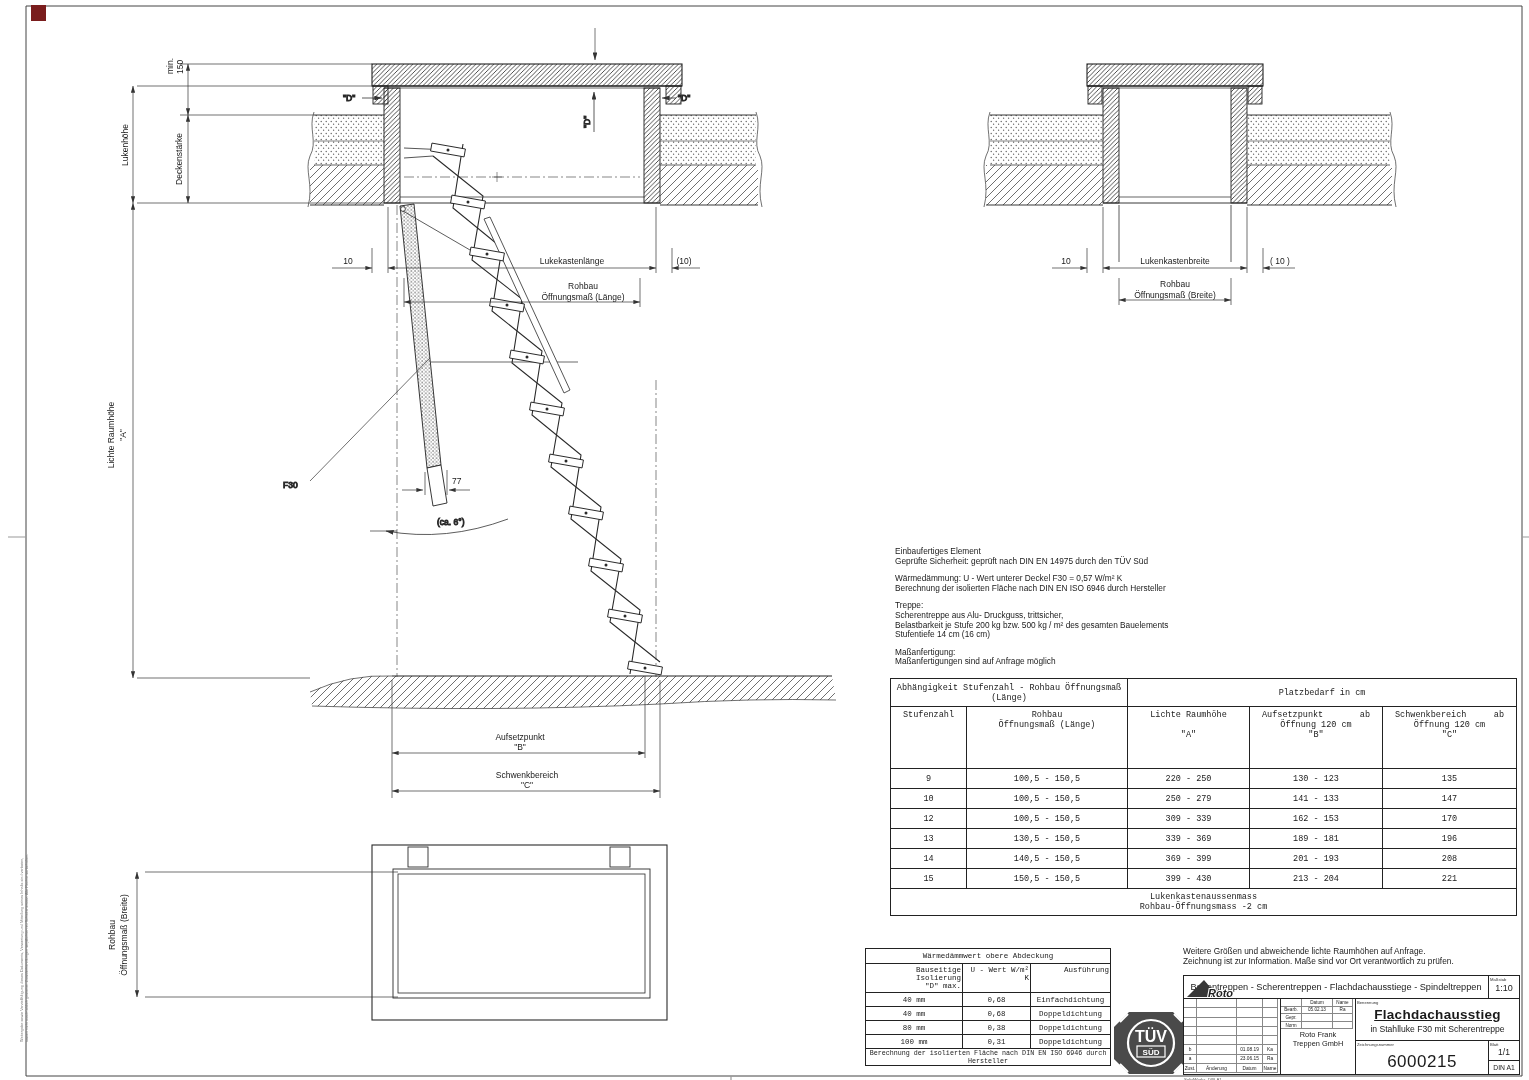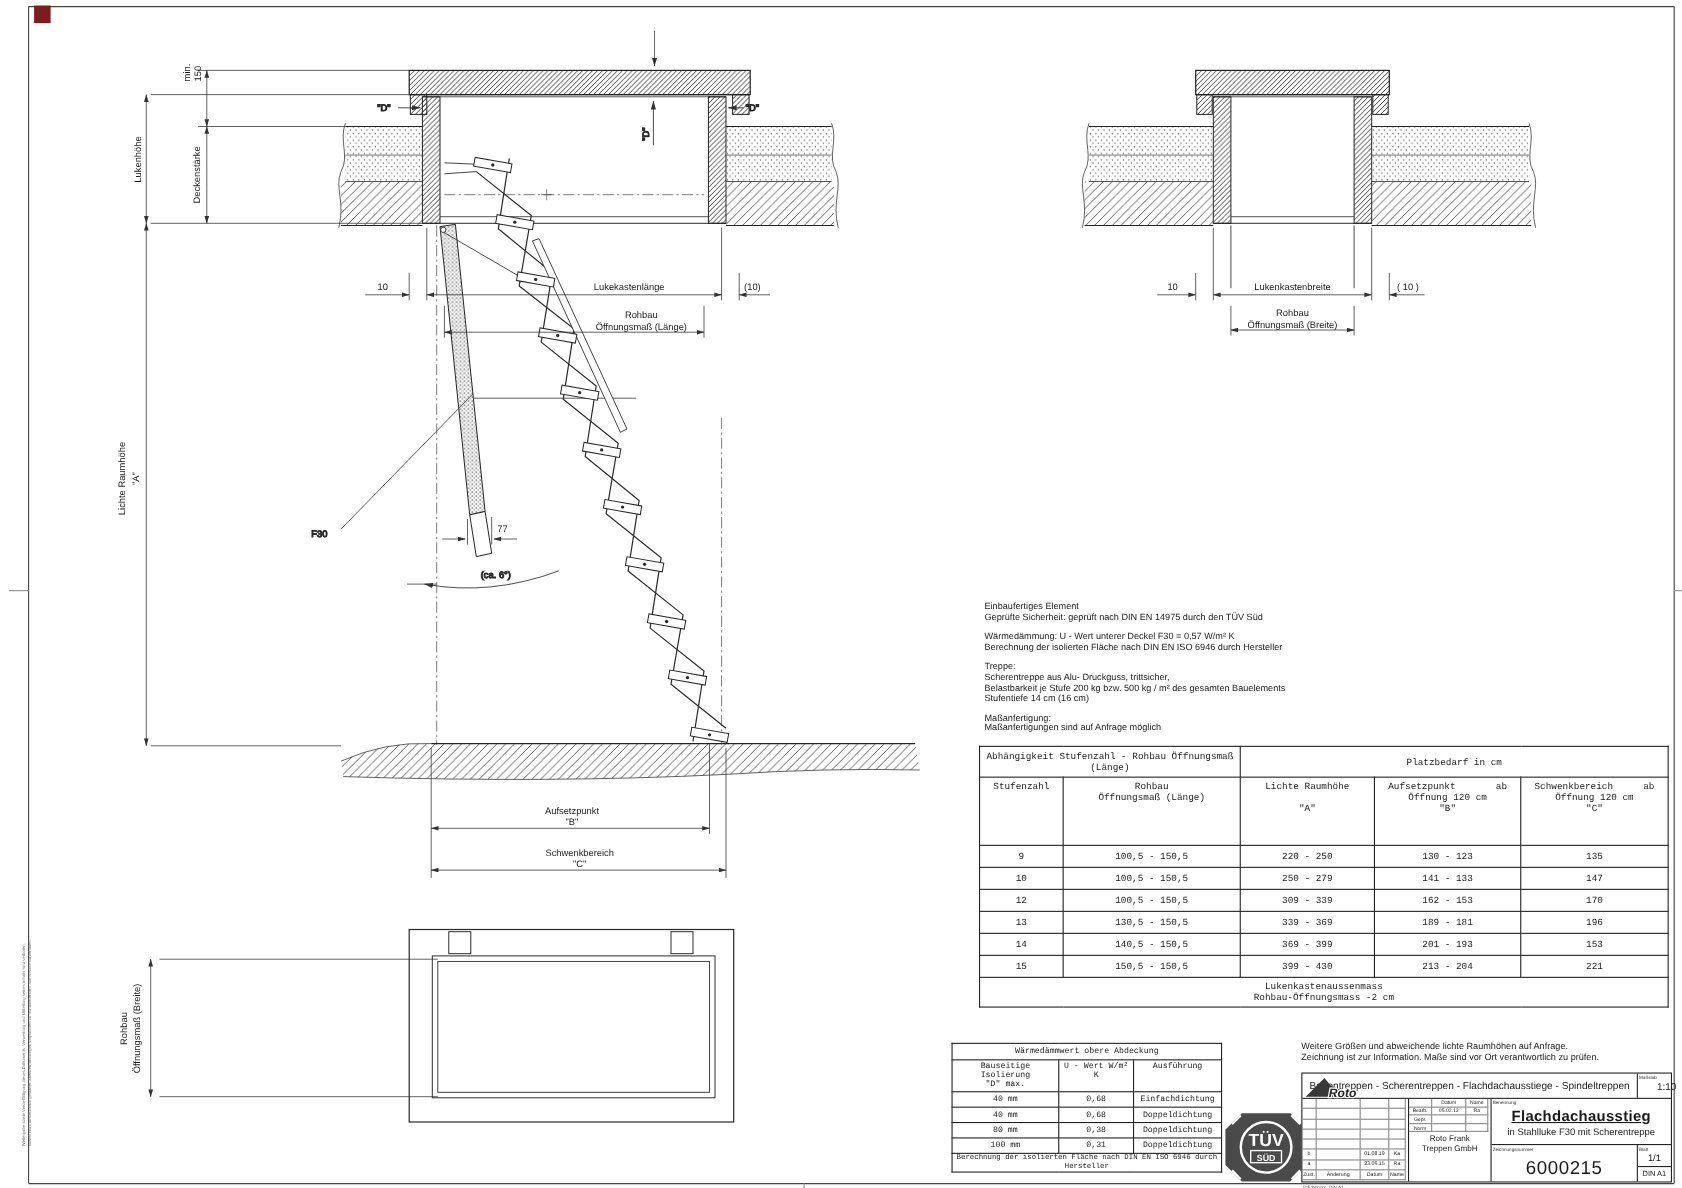--- a/index.html
+++ b/index.html
@@ -23,29 +23,29 @@
   #maintable .grp td{height:27px;}
   #maintable .colh td{height:58px;vertical-align:top;padding-top:3px;}
   #maintable .dr td{height:19px;}
   #maintable .ftr td{height:26px;}
   .jst{display:flex;justify-content:space-between;padding:0 10px;}
 
   
   #instable{left:865px;top:948px;width:245px;}
   #instable td{border:1px solid #222;text-align:center;font-size:7.5px;padding:0 1px;overflow:hidden;}
   #instable .tl td{height:14px;}
-  #instable .hd td{height:26px;vertical-align:top;padding-top:2px;}
+  #instable .hd td{height:26px;vertical-align:top;padding-top:2px;text-align:right;}
   #instable .dr td{height:13px;}
   #instable .ftr td{height:14px;font-size:6.7px;}
 
   
   #titleblock{left:1183px;top:975px;width:337px;height:100px;border:1.3px solid #222;box-sizing:border-box;background:#fff;}
   #tb-row1{height:22px;display:flex;border-bottom:1px solid #222;}
   #tb-product{flex:1;display:flex;align-items:center;justify-content:center;font-size:9.2px;}
-  #tb-scale{width:30px;border-left:1px solid #222;display:flex;flex-direction:row;align-items:center;}
+  #tb-scale{width:30px;border-left:1px solid #222;display:flex;flex-direction:column;align-items:center;}
   .tinylab{font-size:4.2px;color:#333;align-self:flex-start;padding:1px 0 0 1px;}
   #tb-scale .val{font-size:9px;margin-top:1px;}
   #tb-row2{display:flex;height:75px;}
   #revgrid{width:96px;border-right:1px solid #222;display:grid;
            grid-template-columns:13px 40px 26px 15px;grid-auto-rows:9.3px;font-size:4.8px;}
   #revgrid div{border-right:0.5px solid #888;border-bottom:0.5px solid #888;display:flex;align-items:center;justify-content:center;overflow:hidden;}
   #colB{width:74px;border-right:1px solid #222;display:flex;flex-direction:column;}
   #apprgrid{display:grid;grid-template-columns:21px 31px 20px;grid-auto-rows:7.6px;font-size:4.6px;}
   #apprgrid div{border-right:0.5px solid #888;border-bottom:0.5px solid #888;display:flex;align-items:center;justify-content:center;overflow:hidden;}
   #company{font-size:7.4px;text-align:center;line-height:8.2px;margin-top:2px;}
@@ -423,21 +423,21 @@
           <td>130,5 - 150,5</td>
           <td>339 - 369</td>
           <td>189 - 181</td>
           <td>196</td>
   </tr>
   <tr class="dr">
     <td>14</td>
           <td>140,5 - 150,5</td>
           <td>369 - 399</td>
           <td>201 - 193</td>
-          <td>153</td>
+          <td>208</td>
   </tr>
   <tr class="dr">
     <td>15</td>
           <td>150,5 - 150,5</td>
           <td>399 - 430</td>
           <td>213 - 204</td>
           <td>221</td>
   </tr>
   <tr class="ftr">
     <td colspan="5">

